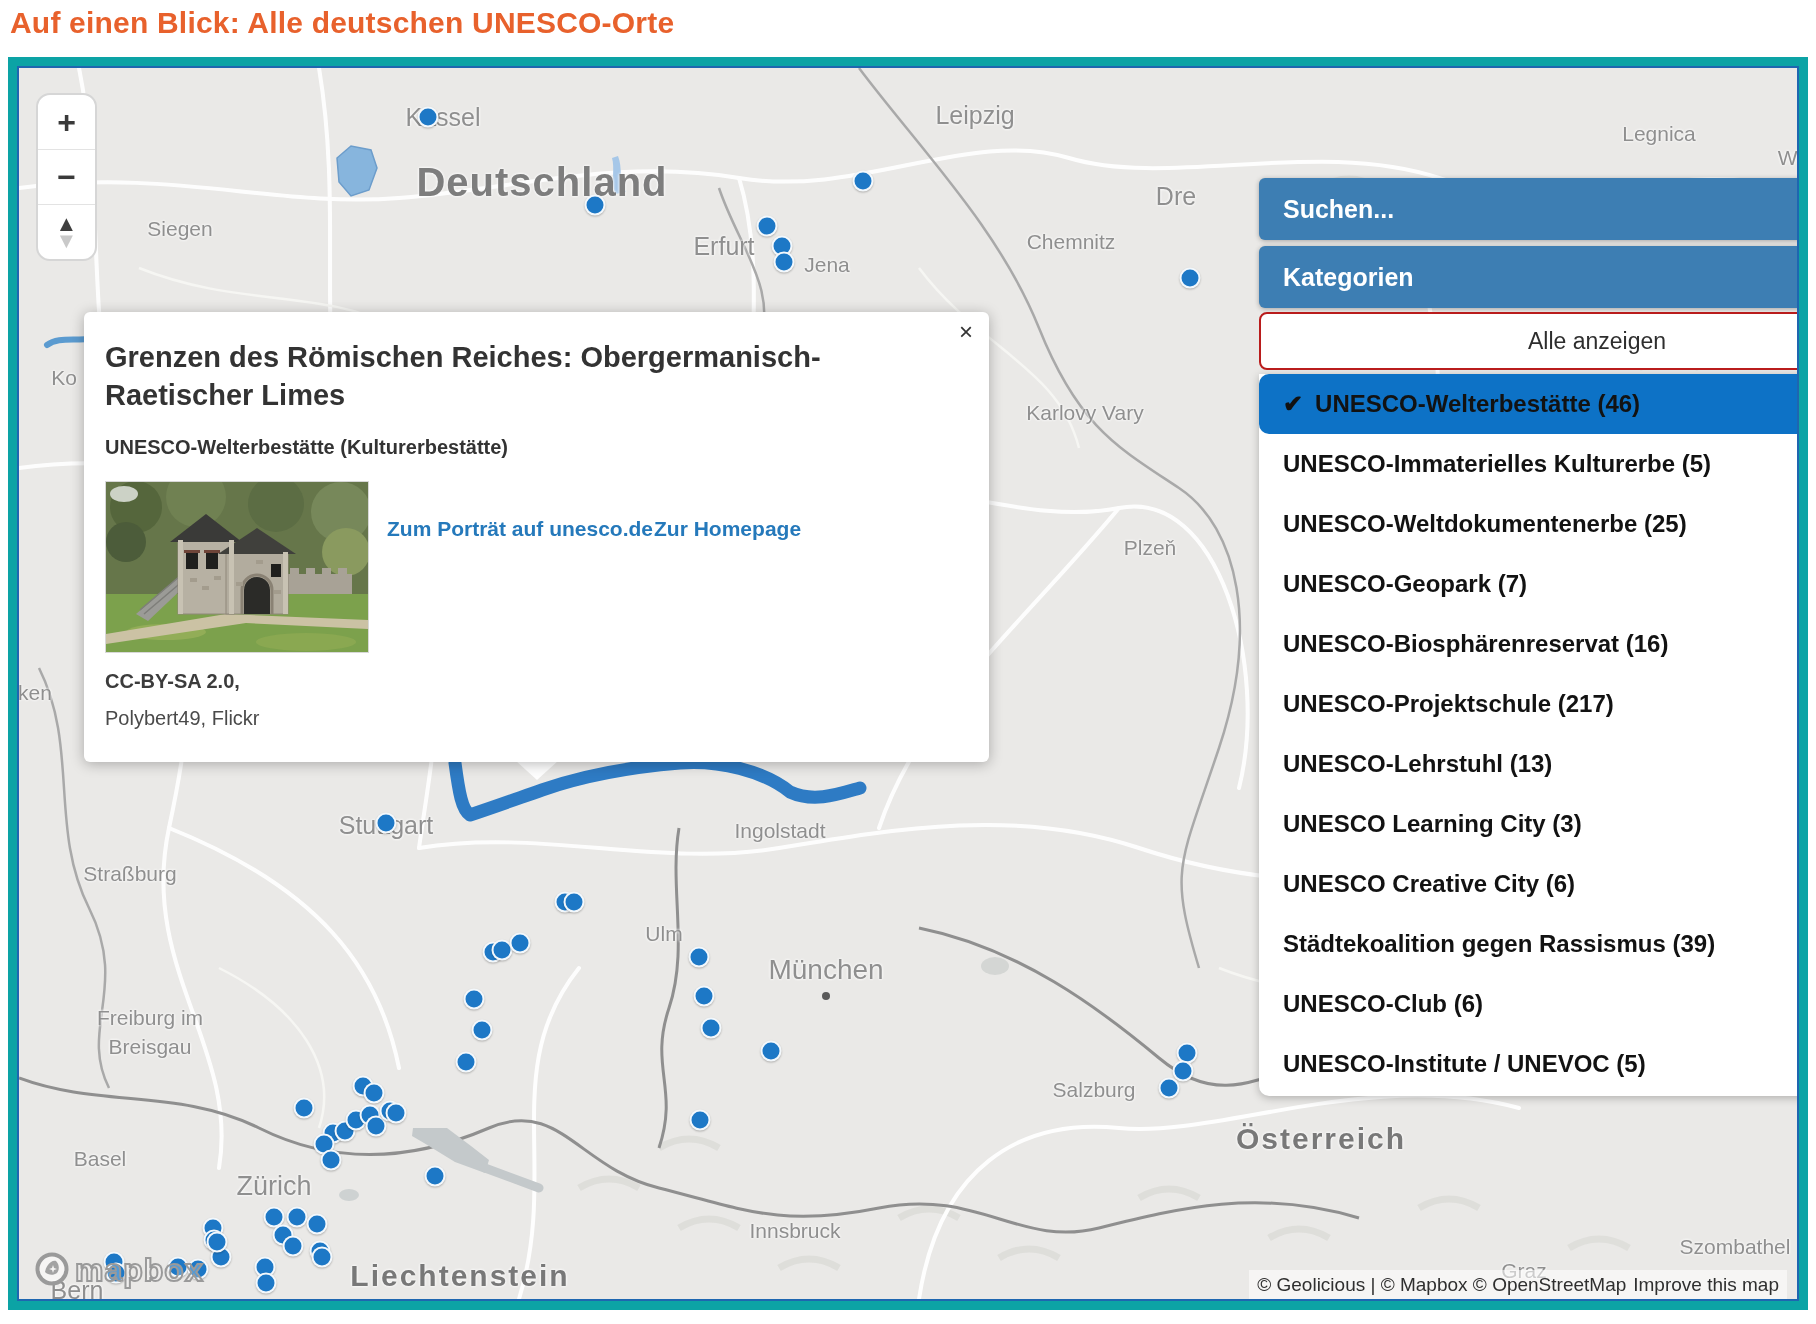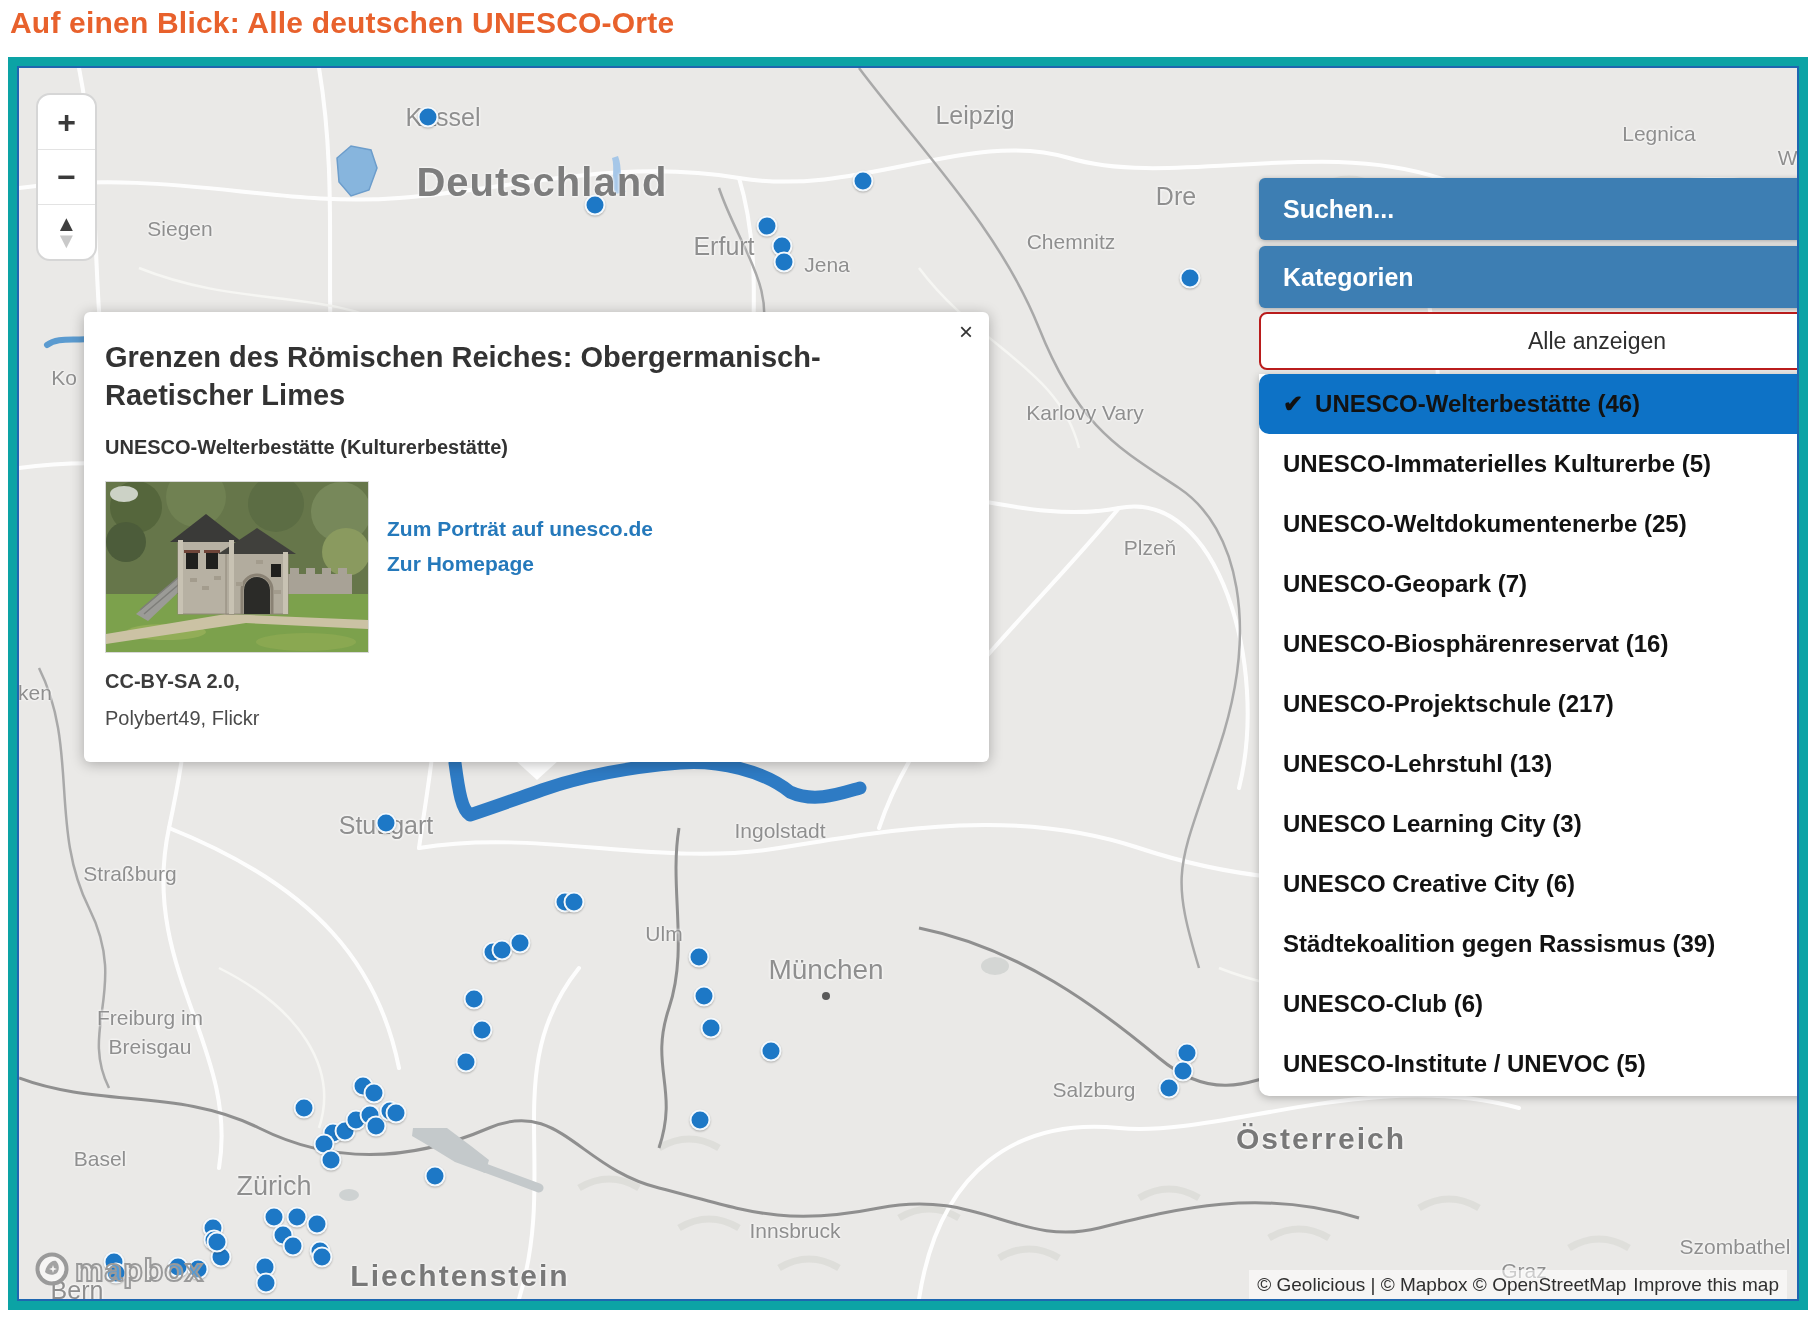--- a/index.html
+++ b/index.html
@@ -41,21 +41,21 @@
   
   .popup{position:absolute;left:65px;top:244px;width:905px;height:450px;background:#fff;border-radius:6px;
          box-shadow:0 2px 14px rgba(0,0,0,.28);z-index:6;padding:0;box-sizing:border-box;}
   .popup-tip{position:absolute;left:497px;top:693px;width:0;height:0;z-index:6;
              border-left:21px solid transparent;border-right:21px solid transparent;border-top:19px solid #fff;}
   .popup-close{position:absolute;right:16px;top:6px;font-size:24px;color:#333;cursor:pointer;font-weight:normal;}
   .popup-title{margin:26px 20px 0 21px;width:840px;font-size:29px;line-height:38px;font-weight:bold;color:#333;}
   .popup-subtitle{margin:22px 20px 0 21px;font-size:20px;font-weight:bold;color:#333;}
   .popup-body{display:flex;margin:22px 20px 0 21px;}
   .popup-photo{width:262px;height:170px;border:1px solid #d8d8d8;flex:0 0 auto;background:#6b7b4e;}
-  .popup-links{margin-left:18px;padding-top:36px;display:flex;flex-direction:column;gap:11px;}
+  .popup-links{margin-left:18px;padding-top:36px;display:flex;flex-direction:row;gap:1px;}
   .popup-links a{font-size:21px;color:#2579bb;text-decoration:none;font-weight:bold;}
   .popup-credit1{margin:17px 0 0 21px;font-size:20px;font-weight:bold;color:#3c3c3c;}
   .popup-credit2{margin:14px 0 0 21px;font-size:20px;color:#4a4a4a;}
 
   
   .sidebar{position:absolute;left:1240px;top:110px;width:676px;z-index:8;}
   .sb-bar{height:62px;background:#3d7eb3;border-radius:6px;box-shadow:0 1px 5px rgba(0,0,0,.3);
           display:flex;align-items:center;padding-left:24px;box-sizing:border-box;
           color:#fff;font-size:25px;font-weight:bold;cursor:pointer;}
   .sb-bar.search{margin-bottom:6px;}

